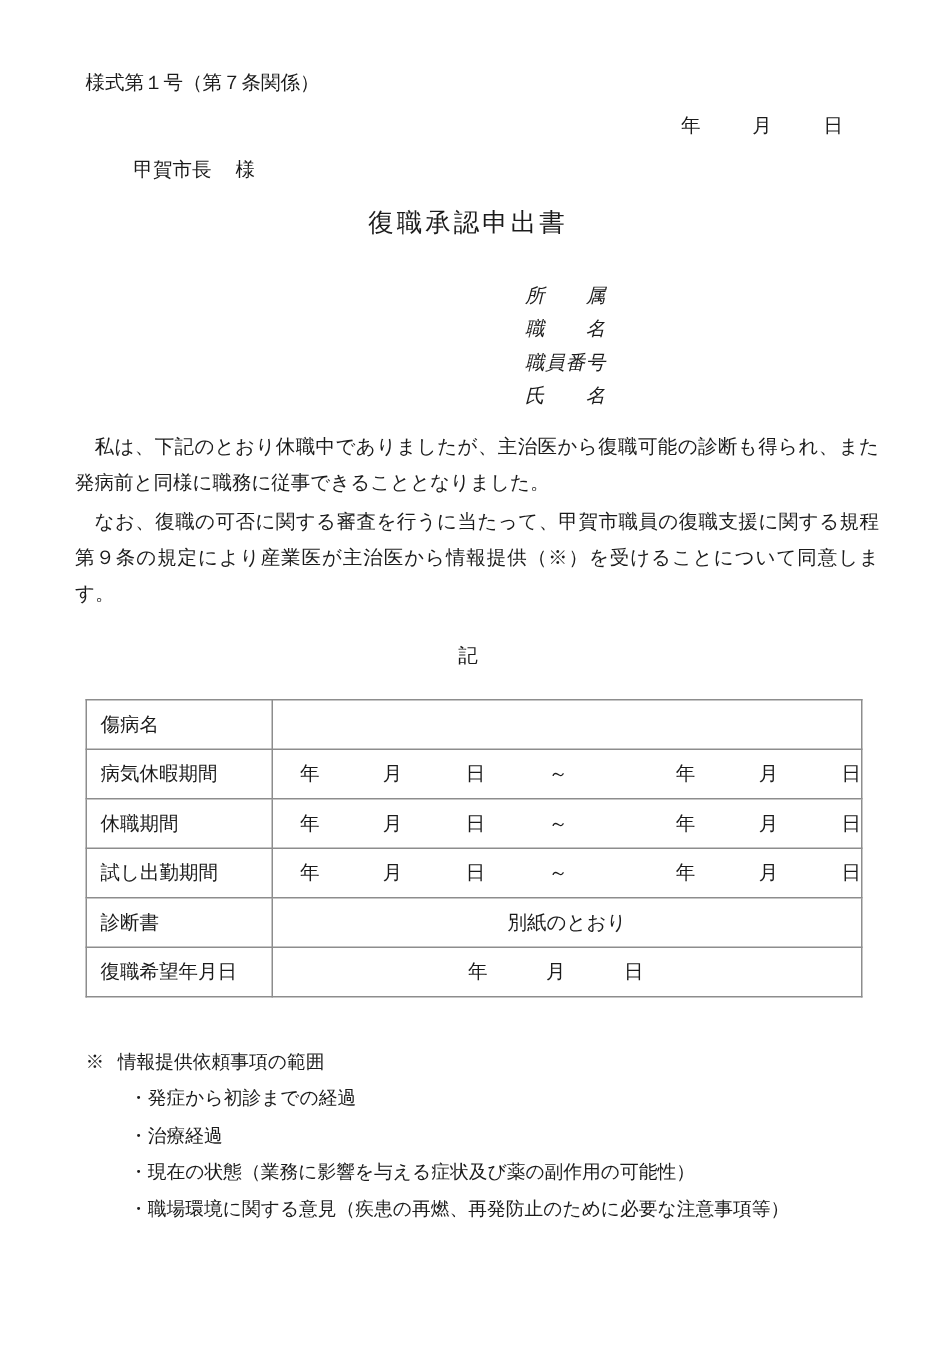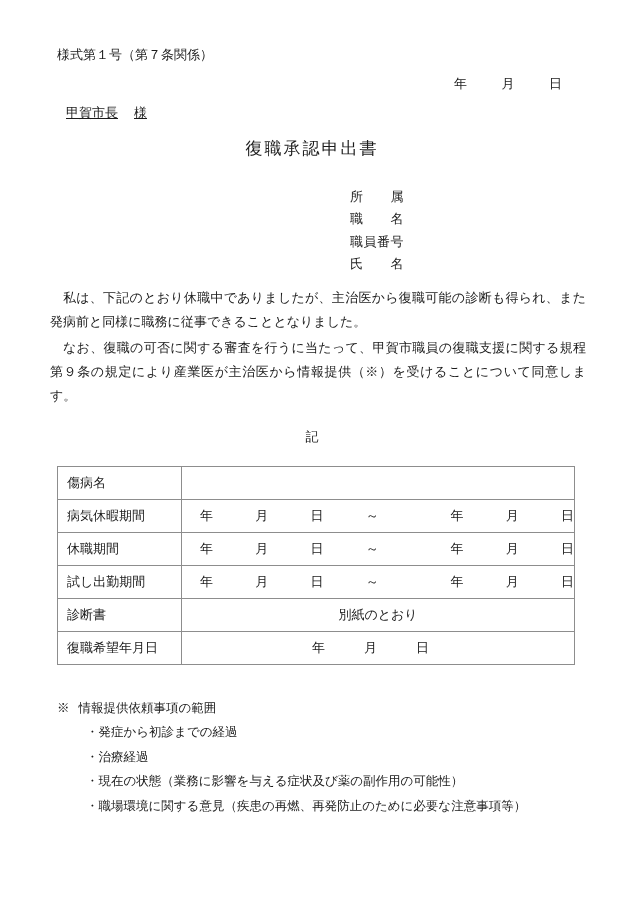--- a/index.html
+++ b/index.html
@@ -37,44 +37,44 @@
     position: absolute;
     right: 62px;
     top: 74px;
     font-size: 13px;
     white-space: nowrap;
   }
   .header-date span { display: inline-block; }
   .hd-gap { width: 28px; }
   .addressee {
     position: absolute;
-    left: 66px;
+    left: 89px;
     top: 103px;
     font-size: 13px;
     white-space: nowrap;
-    text-decoration: underline;
   }
   .addressee .sama { margin-left: 16px; }
 
   .doc-title {
     position: absolute;
     left: 0;
     right: 0;
     top: 135px;
     text-align: center;
     font-size: 17px;
     letter-spacing: 2px;
     white-space: nowrap;
   }
 
   
   .applicant-block {
     position: absolute;
     left: 350px;
     top: 186px;
+    font-style: italic;
   }
   .applicant-row {
     font-size: 13px;
     line-height: 1.72;
     white-space: nowrap;
     letter-spacing: 0.5px;
   }
 
   
   .body-text {

